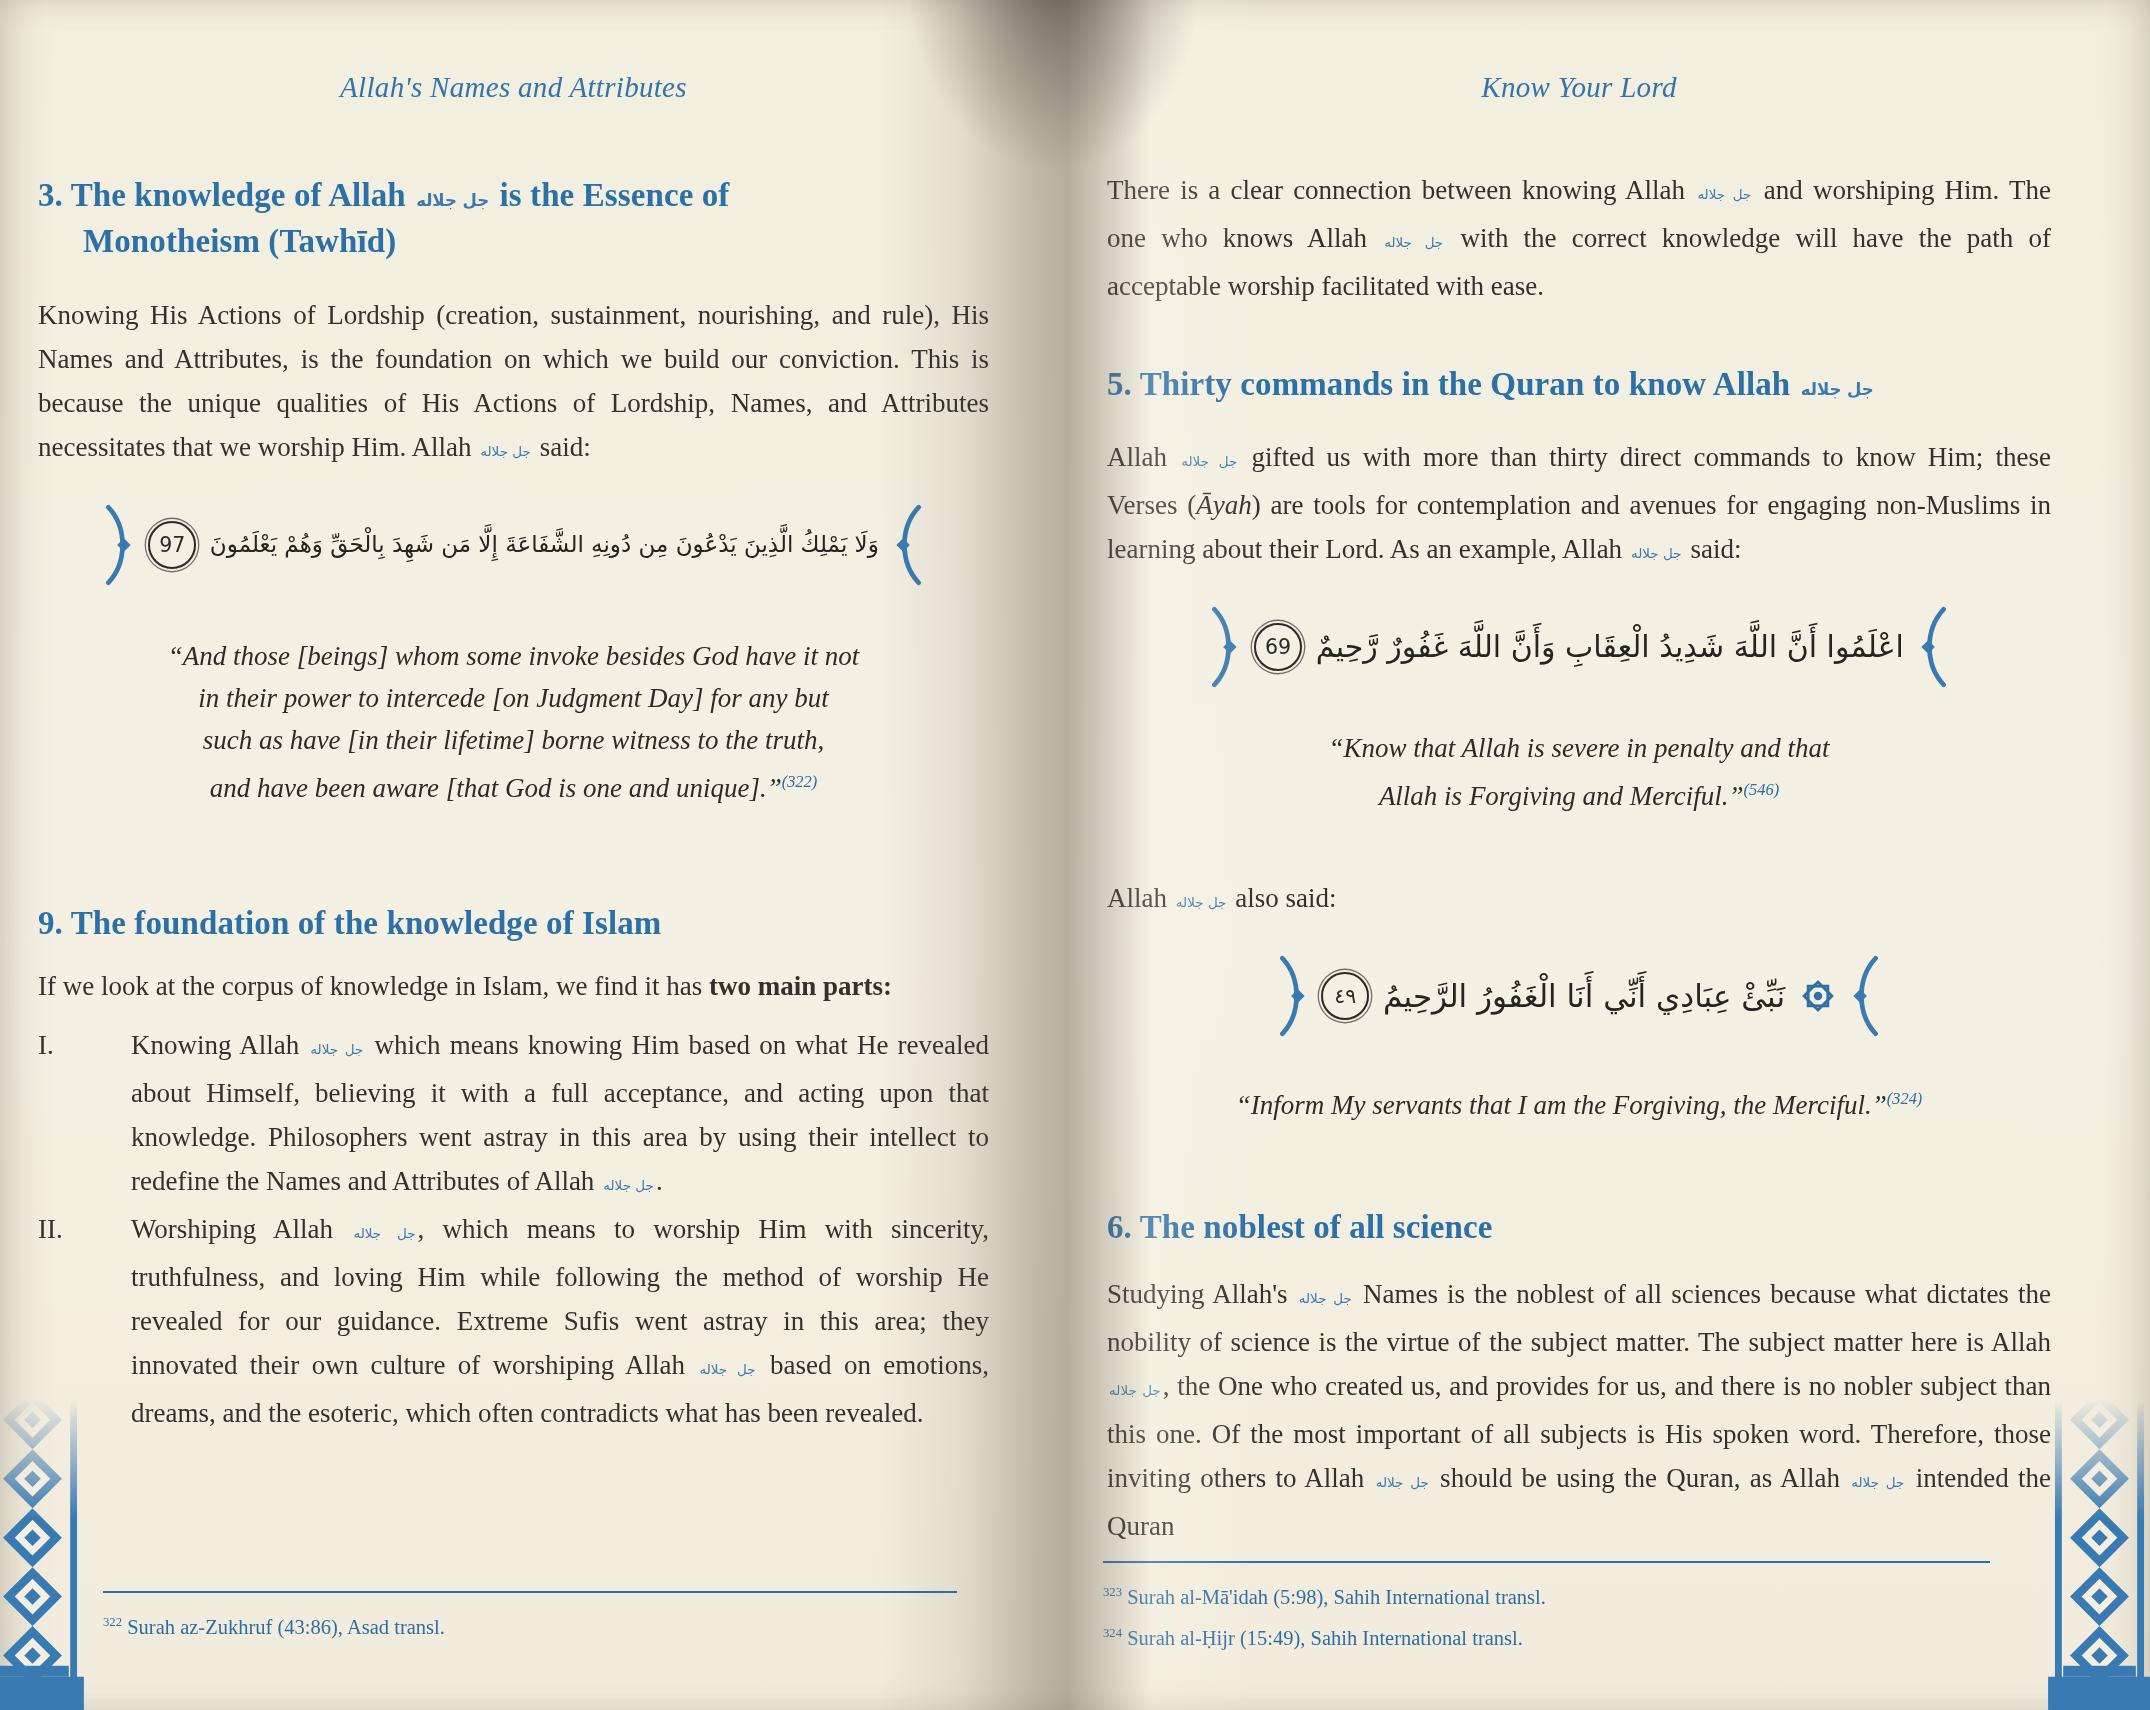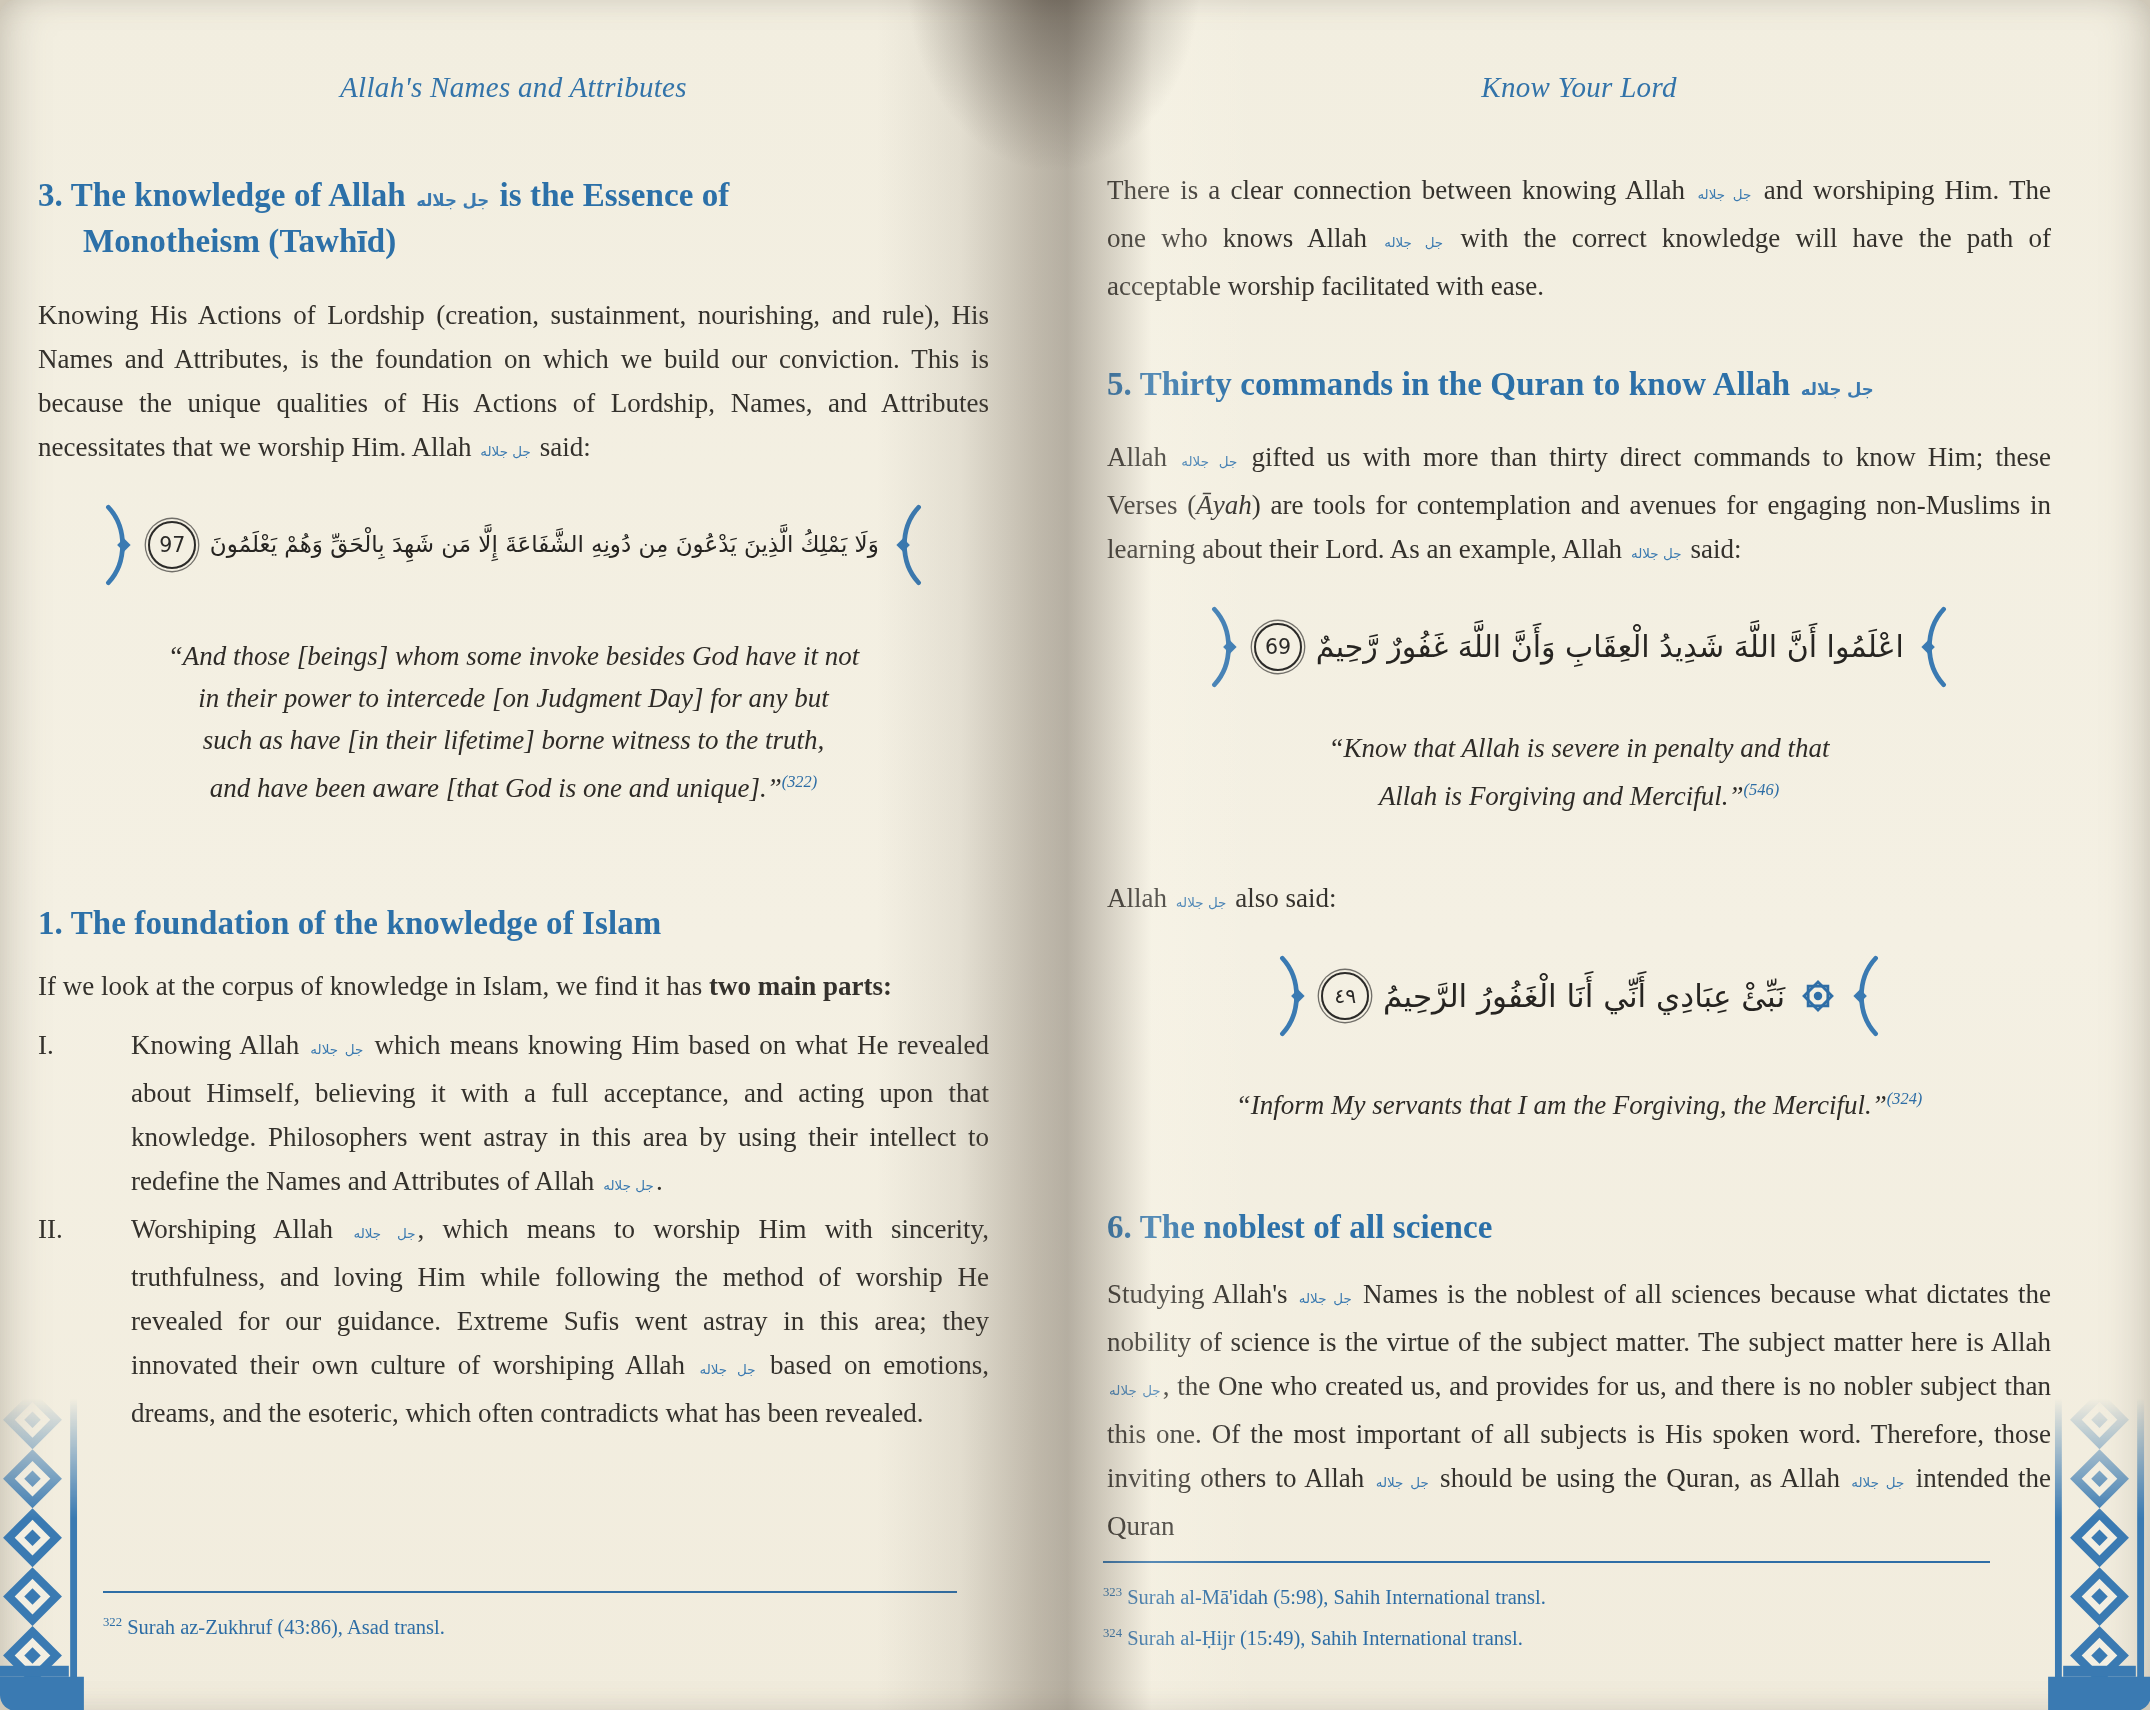--- a/index.html
+++ b/index.html
@@ -2,21 +2,20 @@
 <html style="font-size:11px"><head>
 <meta charset="utf-8">
 <style>
   html,body { margin:0; padding:0; background:#cfc8b8; }
   .book {
     position:relative; width:2151px; height:1711px; overflow:hidden;
     background:linear-gradient(to bottom,#f2eee0 0%,#f4f0e3 55%,#f1ecdd 100%);
     font-family:"Liberation Serif","DejaVu Serif",serif; color:#34312c;
     box-shadow:inset 23px 0 48px -23px rgba(110,100,85,.40),
                inset -23px 0 48px -23px rgba(110,100,85,.40);
-    border-radius:16px;
   }
   .page-content { position:absolute; top:0; z-index:1; }
   .left-content  { left:38px;   width:951px; }
   .right-content { left:1107px; width:944px; }
 
   .running-head { margin-top:71px; text-align:center; font-style:italic;
     font-size:29px; color:#3273a9; letter-spacing:0.3px; }
 
   .sec { color:#2c70a8; font-weight:bold; font-size:33px; line-height:41px;
     margin:0; letter-spacing:0.1px; }
@@ -120,21 +119,21 @@
       </span>
     </div>
 
     <div class="quote q-left">
       <div>“And those [beings] whom some invoke besides God have it not</div>
       <div>in their power to intercede [on Judgment Day] for any but</div>
       <div>such as have [in their lifetime] borne witness to the truth,</div>
       <div><span>and have been aware [that God is one and unique].”</span><sup class="ref">(322)</sup></div>
     </div>
 
-    <h2 class="sec sec4">1. The foundation of the knowledge of Islam</h2>
+    <h2 class="sec sec4">9. The foundation of the knowledge of Islam</h2>
 
     <p class="body-par mt30"><span>If we look at the corpus of knowledge in Islam, we find it has </span><span class="bold-inline">two main parts:</span></p>
 
     <div class="list">
       <div class="li">
         <span class="num">I.</span>
         <span class="txt">Knowing Allah <span class="hon">جل جلاله</span> which means knowing Him based on what He revealed about Himself, believing it with a full acceptance, and acting upon that knowledge. Philosophers went astray in this area by using their intellect to redefine the Names and Attributes of Allah <span class="hon">جل جلاله</span>.</span>
       </div>
       <div class="li">
         <span class="num">II.</span>

